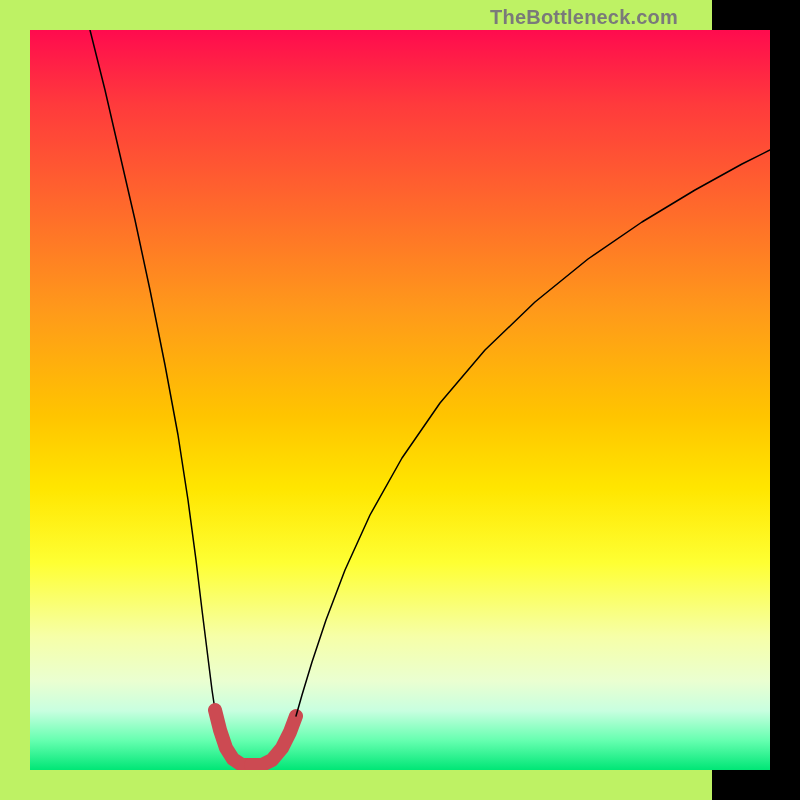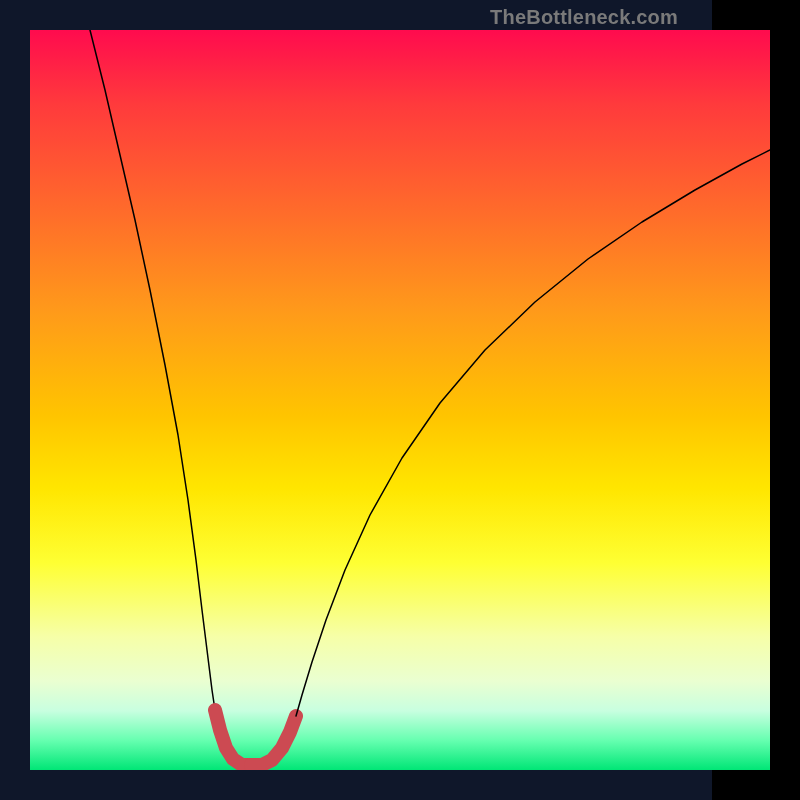--- a/index.html
+++ b/index.html
@@ -7,21 +7,21 @@
     padding: 0;
     width: 800px;
     height: 800px;
     overflow: hidden;
     background: #000;
   }
   .frame {
     position: relative;
     width: 712px;
     height: 800px;
-    background: #0f172a;
+    background: #bef264;
   }
   .plot-area {
     position: absolute;
     left: 30px;
     top: 30px;
     width: 740px;
     height: 740px;
     background: linear-gradient(to bottom,
       #ff0b4e 0%,
       #ff3a3c 10%,

